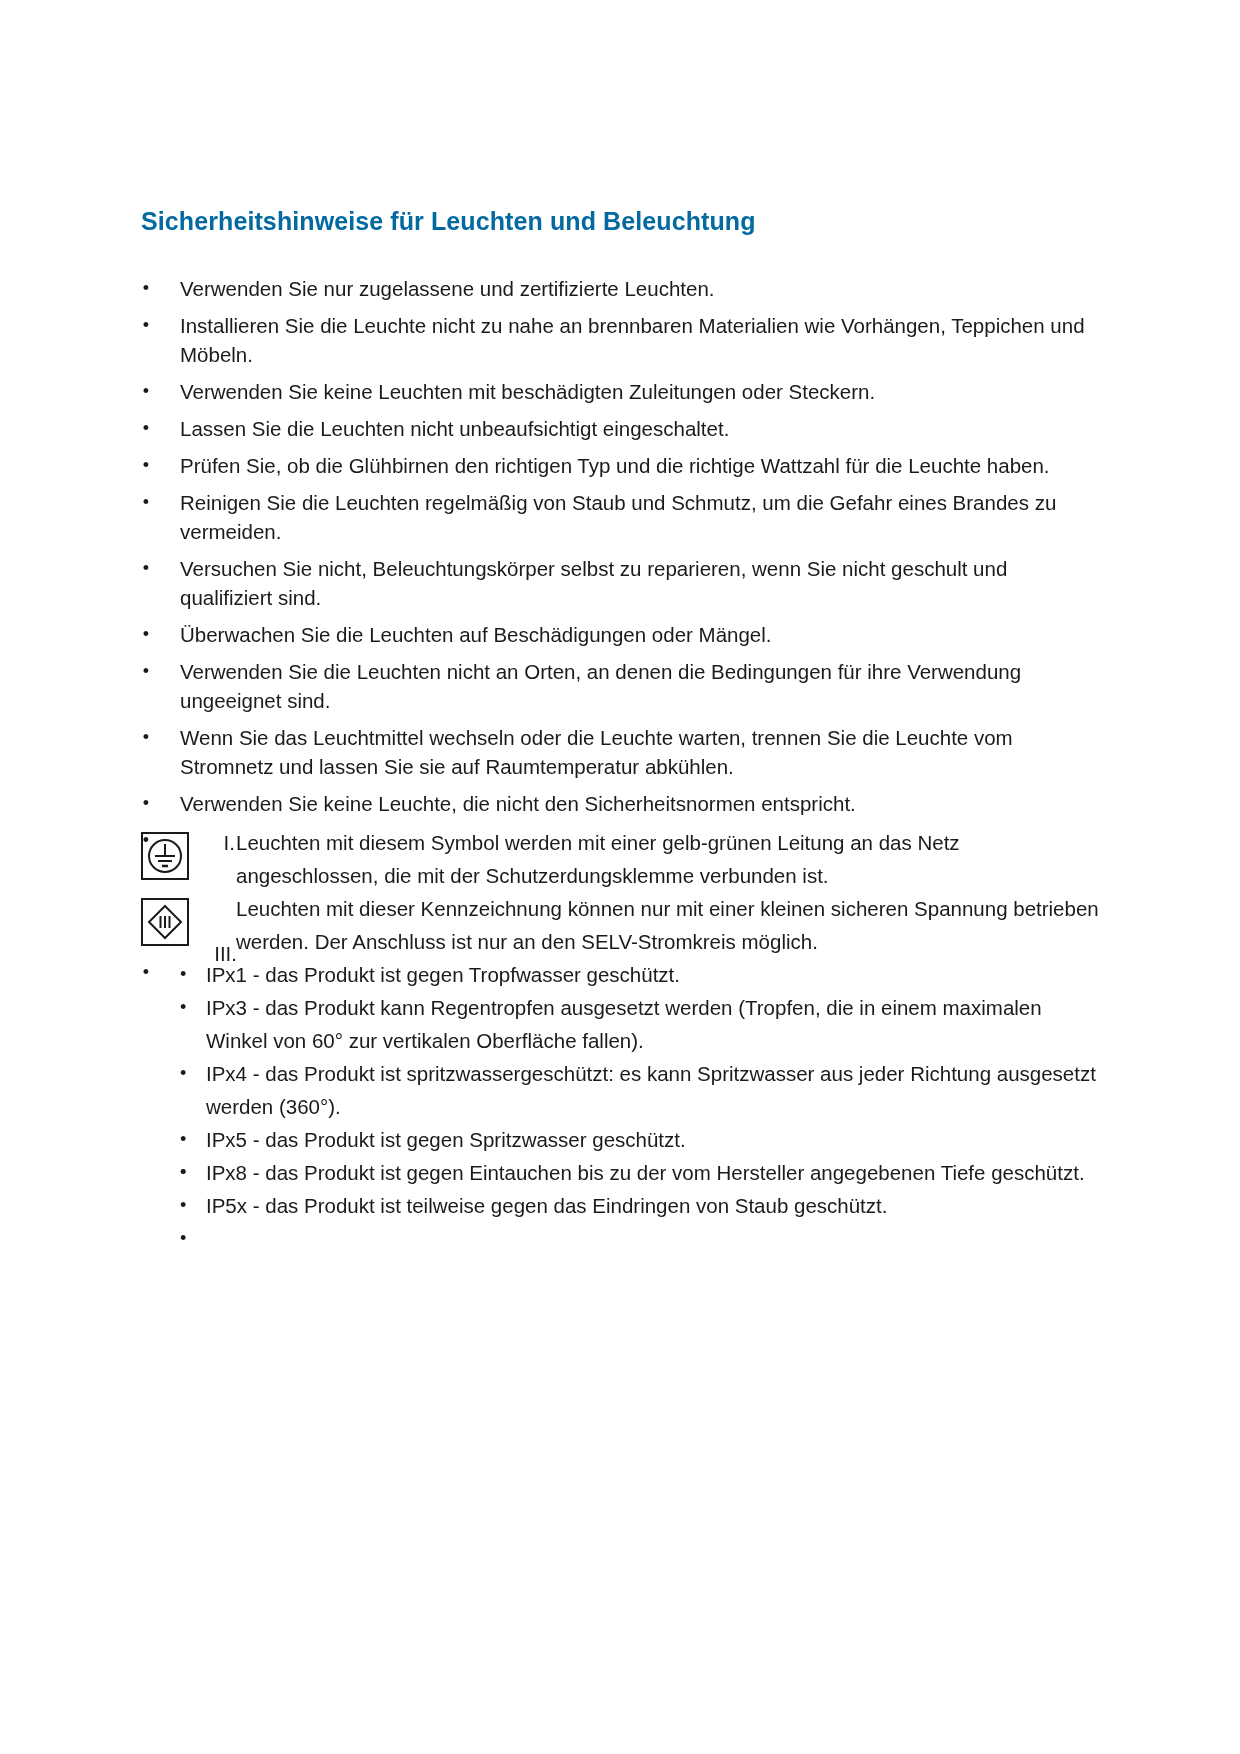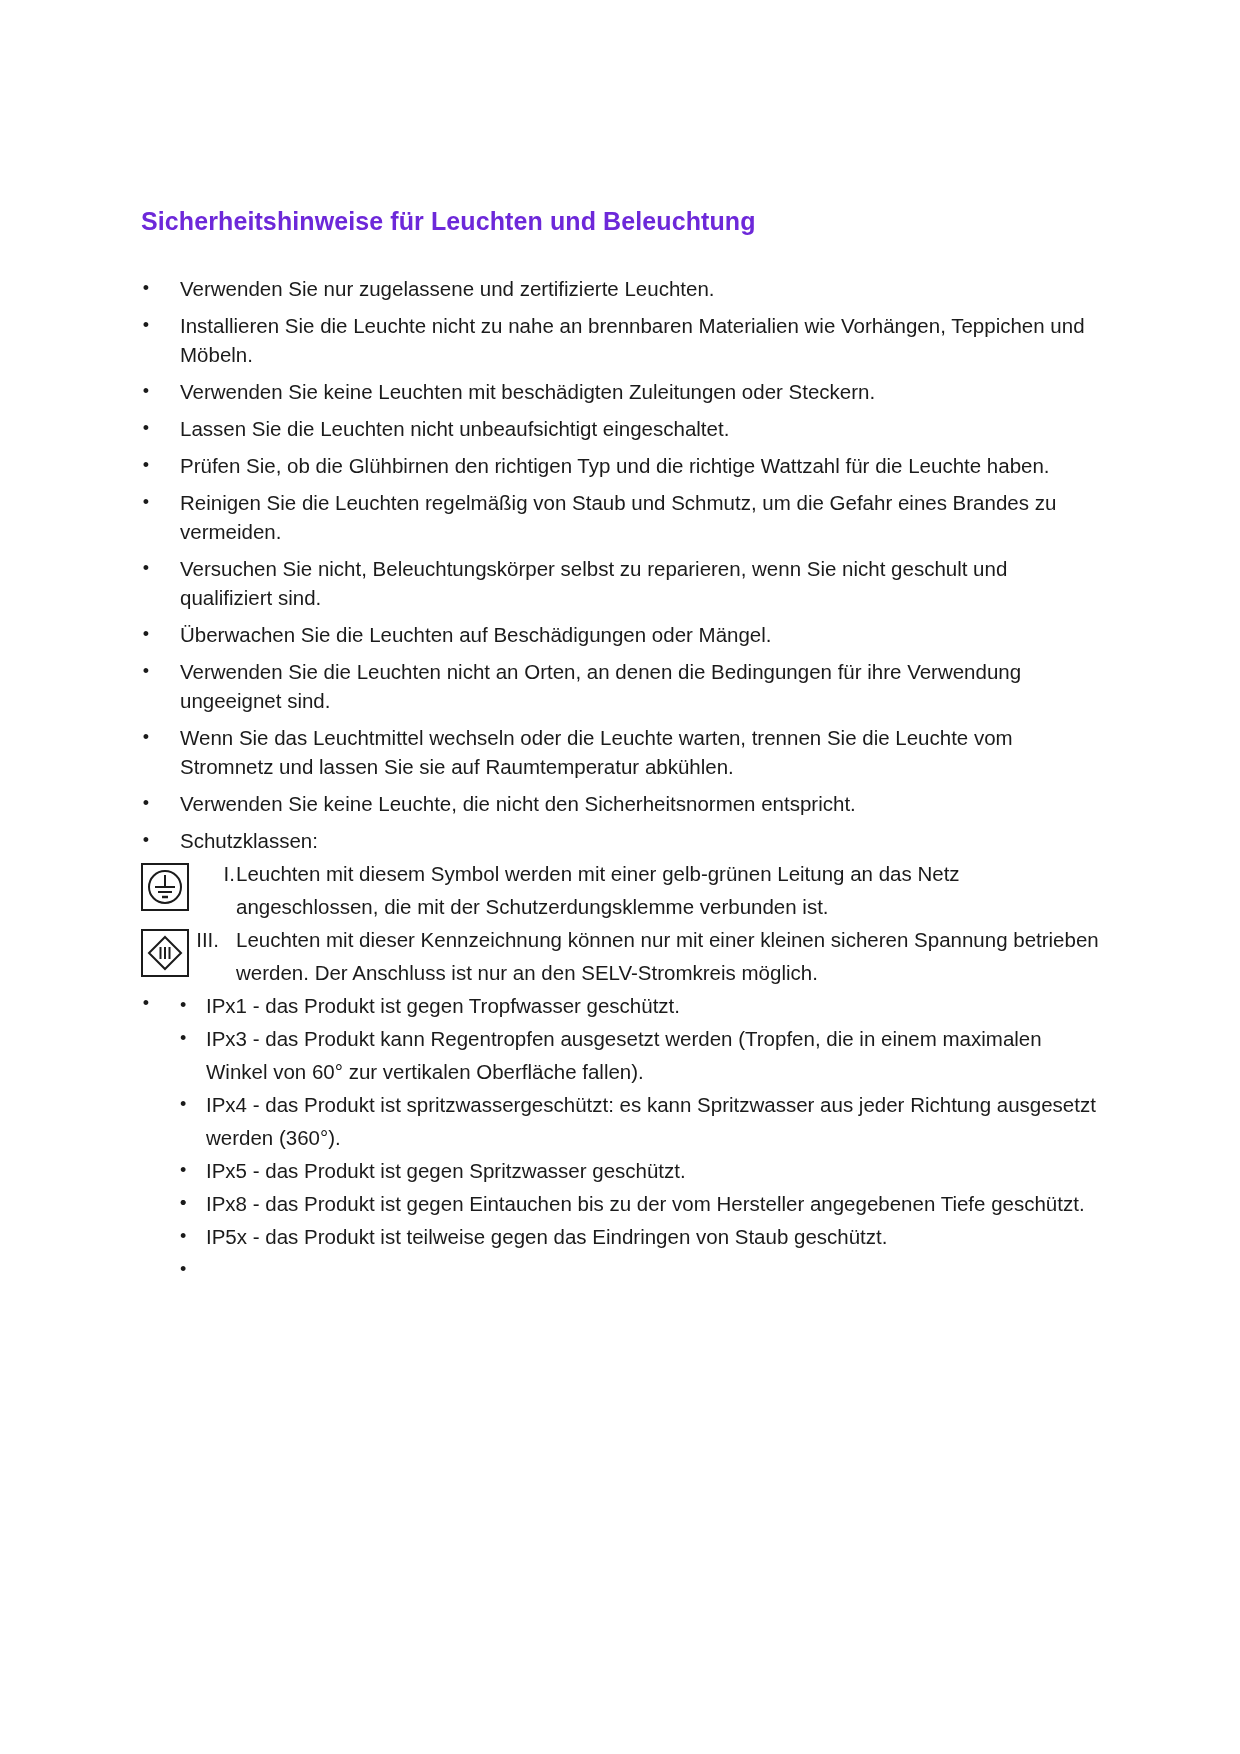--- a/index.html
+++ b/index.html
@@ -23,21 +23,21 @@
       height: 1754px;
     }
     .title {
       position: absolute;
       left: 141px;
       top: 207px;
       margin: 0;
       font-size: 25px;
       font-weight: bold;
       letter-spacing: 0.1px;
-      color: #6d28d9;
+      color: #0369a1;
     }
     .list {
       position: absolute;
       left: 141px;
       top: 274px;
       width: 960px;
       margin: 0;
       padding: 0;
       list-style: none;
       font-size: 20.5px;
@@ -86,22 +86,23 @@
     }
     .roman {
       position: absolute;
       left: 66px;
       top: 0;
       width: 28px;
       text-align: right;
       padding-right: 0;
     }
     .roman-3 {
-      left: 44px;
+      left: 62px;
       width: 34px;
+      margin-top: 45px;
     }
     .ip-list {
       list-style: none;
       margin: 0;
       padding: 0;
       line-height: 33px;
     }
     .ip-item {
       position: relative;
       padding-left: 26px;
@@ -163,21 +164,20 @@
         <span class="bullet">•</span>
         <span class="item-text">Wenn Sie das Leuchtmittel wechseln oder die Leuchte warten, trennen Sie die Leuchte vom Stromnetz und lassen Sie sie auf Raumtemperatur abkühlen.</span>
       </li>
     <li class="item">
         <span class="bullet">•</span>
         <span class="item-text">Verwenden Sie keine Leuchte, die nicht den Sicherheitsnormen entspricht.</span>
       </li>
 
     <li class="item schutz-item">
       <span class="bullet">•</span>
-      <span class="item-text">Schutzklassen:</span>
       <ol class="classes">
         <li class="class-item">
           <span class="class-icon">
             <svg viewBox="0 0 44 44">
               <circle cx="22" cy="22" r="16" fill="none" stroke="#1b1b1b" stroke-width="2"></circle>
               <line x1="22" y1="10" x2="22" y2="22" stroke="#1b1b1b" stroke-width="2"></line>
               <line x1="12" y1="22" x2="32" y2="22" stroke="#1b1b1b" stroke-width="2"></line>
               <line x1="15" y1="27" x2="29" y2="27" stroke="#1b1b1b" stroke-width="2"></line>
               <line x1="19" y1="32" x2="25" y2="32" stroke="#1b1b1b" stroke-width="2.5"></line>
             </svg>

